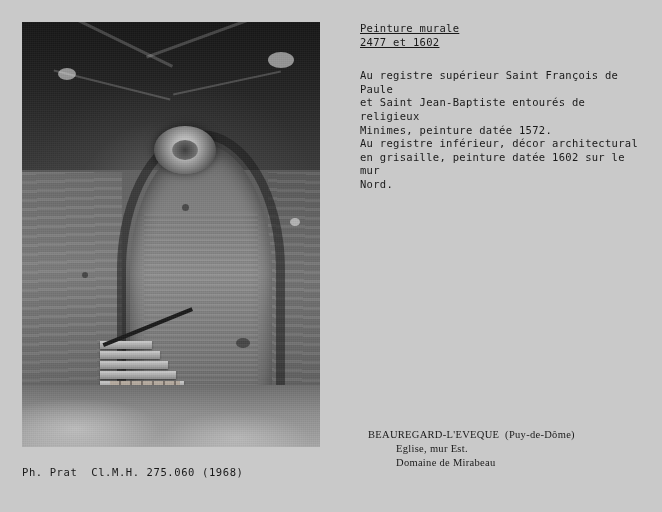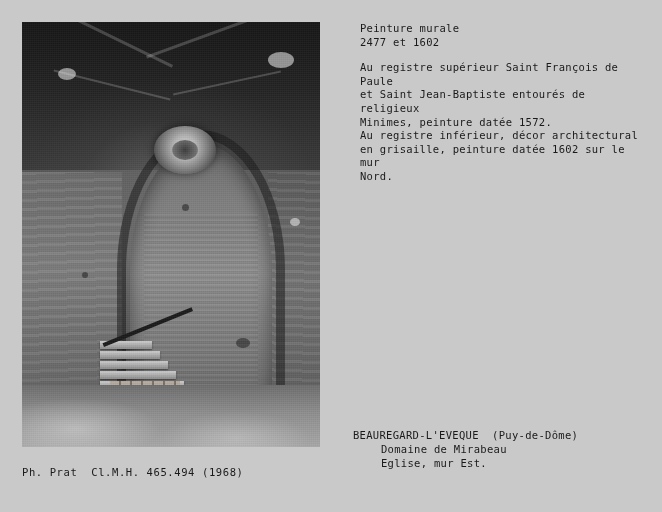--- a/index.html
+++ b/index.html
@@ -190,33 +190,35 @@
     position: absolute;
     left: 360px;
     top: 22px;
     width: 288px;
     font-size: 10.5px;
     line-height: 13.6px;
     letter-spacing: 0.3px;
   }
   .title-line {
     white-space: pre;
+    text-decoration: underline;
   }
   .para {
-    margin-top: 12px;
+    margin-top: 20px;
     white-space: pre-wrap;
   }
   #text-right-bottom {
     position: absolute;
-    left: 353px;
+    left: 368px;
     top: 428px;
     width: 290px;
     font-size: 10.5px;
     line-height: 14px;
     letter-spacing: 0.3px;
+    font-family: Liberation Serif, serif;
   }
   .loc-head { white-space: pre; }
   .loc-sub  { white-space: pre; padding-left: 28px; }
 </style>
 </head>
 <body>
 
 <div id="page">
 
   <div id="photo-block">
@@ -252,32 +254,32 @@
       <div class="spot" style="left:246px; top:30px; width:26px; height:16px;"></div>
       <div class="spot" style="left:268px; top:196px; width:10px; height:8px;"></div>
       <div class="darkspot" style="left:160px; top:182px; width:7px; height:7px;"></div>
       <div class="darkspot" style="left:214px; top:316px; width:14px; height:10px;"></div>
       <div class="darkspot" style="left:60px; top:250px; width:6px; height:6px;"></div>
 
       <div class="grain"></div>
     </div>
   </div>
 
-  <div class="caption-credit">Ph. Prat  Cl.M.H. 465.494 (1968)</div>
+  <div class="caption-credit">Ph. Prat  Cl.M.H. 275.060 (1968)</div>
 
   <div id="text-right-top">
     <div class="title-line">Peinture murale</div>
     <div class="title-line">2477 et 1602</div>
     <div class="para">Au registre supérieur Saint François de Paule
 et Saint Jean-Baptiste entourés de religieux
 Minimes, peinture datée 1572.
 Au registre inférieur, décor architectural
 en grisaille, peinture datée 1602 sur le mur
 Nord.</div>
   </div>
 
   <div id="text-right-bottom">
     <div class="loc-head">BEAUREGARD-L'EVEQUE  (Puy-de-Dôme)</div>
+    <div class="loc-sub">Eglise, mur Est.</div>
     <div class="loc-sub">Domaine de Mirabeau</div>
-    <div class="loc-sub">Eglise, mur Est.</div>
   </div>
 
 </div>
 
 </body></html>

